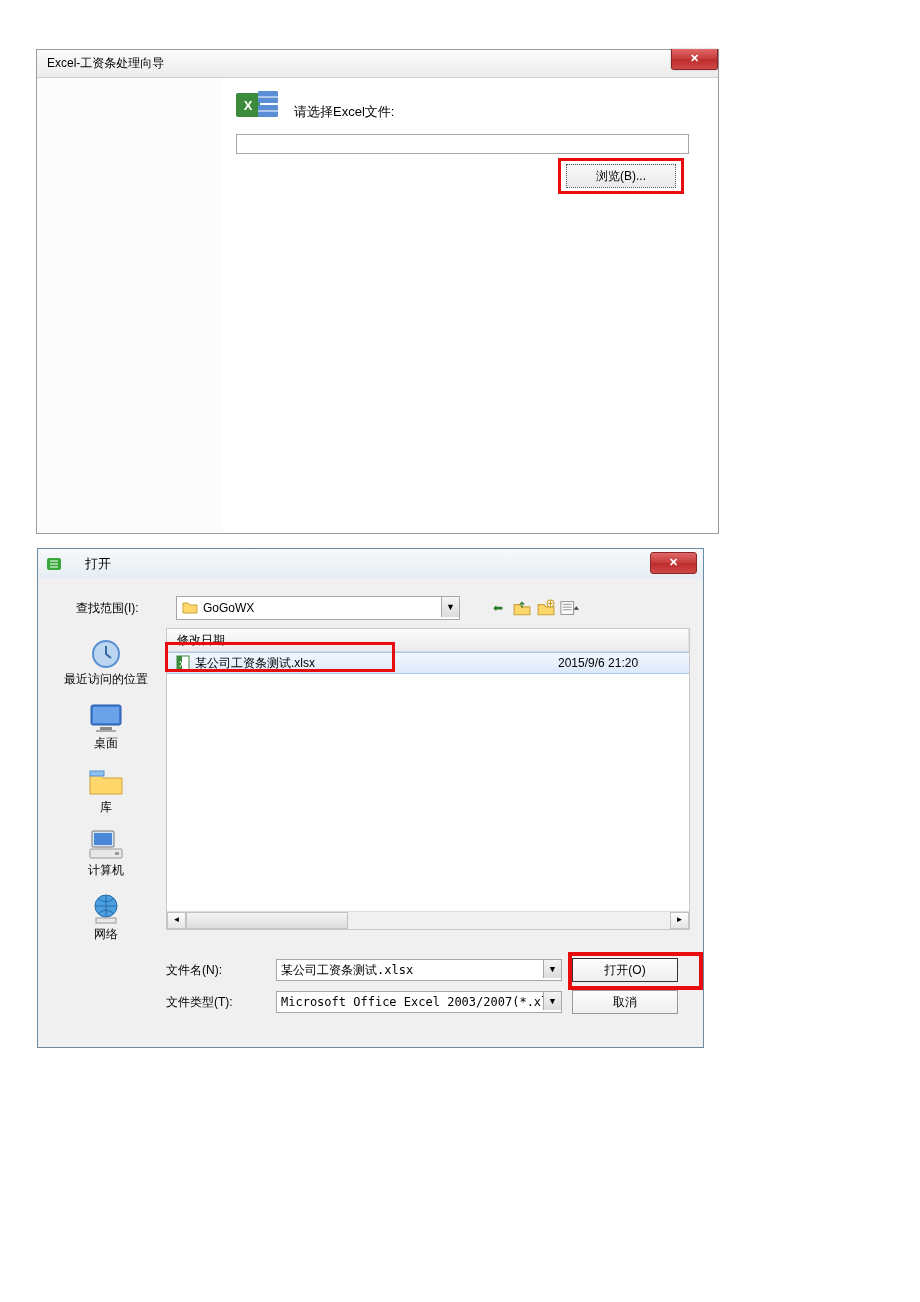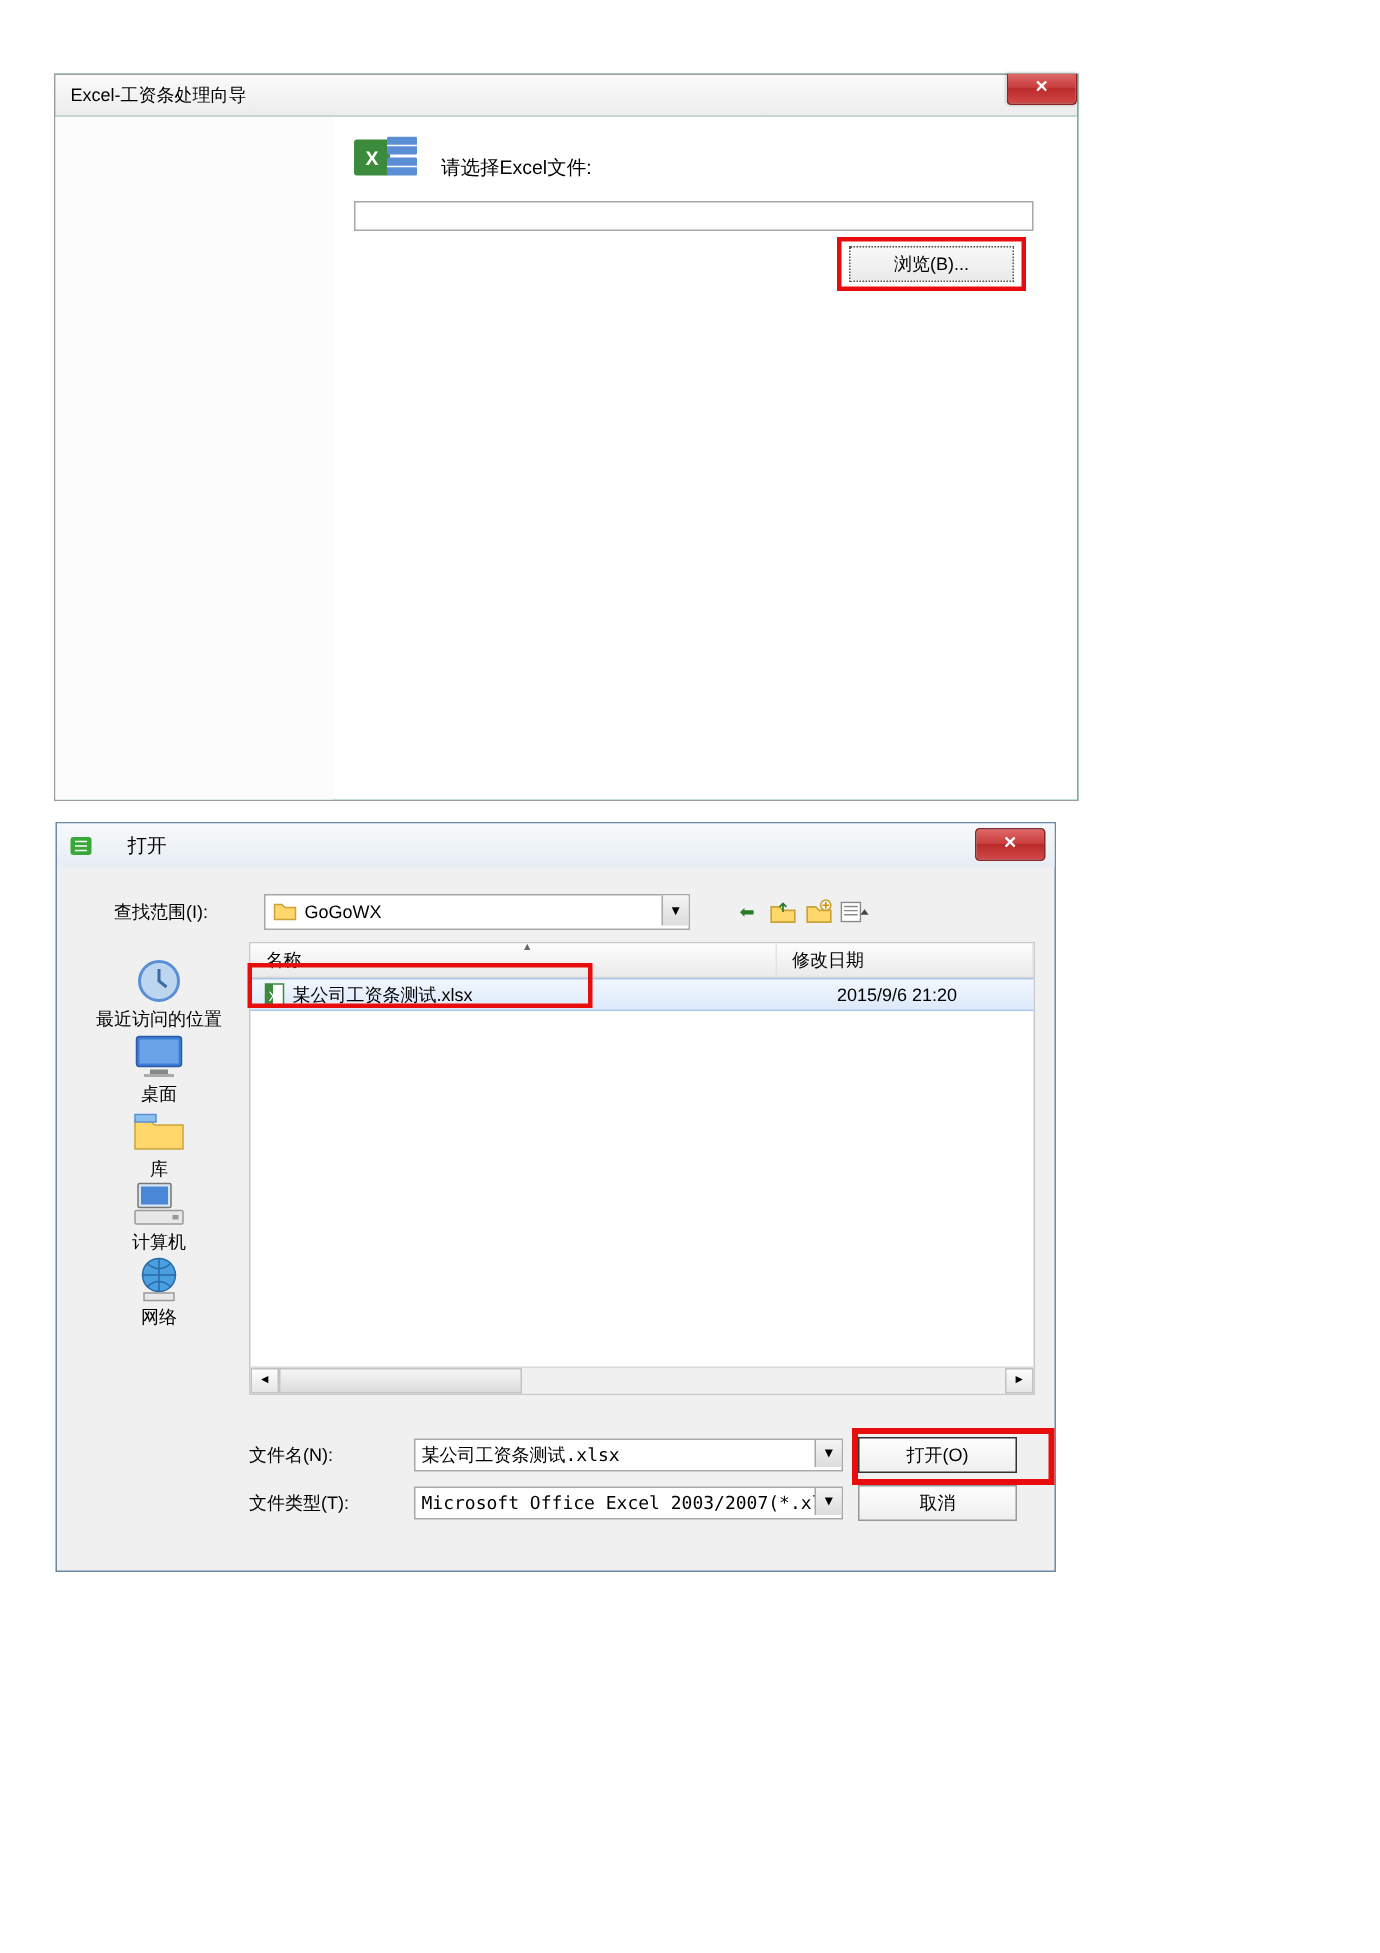--- a/index.html
+++ b/index.html
@@ -225,20 +225,21 @@
 
   .places-bar {
     position: absolute;
     left: 18px;
     top: 55px;
     width: 100px;
     bottom: 10px;
     display: flex;
     flex-direction: column;
     align-items: center;
+    gap: 14px;
     padding-top: 4px;
   }
   .place {
     width: 90px;
     text-align: center;
   }
   .place-icon { width: 40px; height: 34px; margin: 0 auto 2px; display:block; }
   .place-label { font-size: 12px; line-height: 1.15; }
 
   .filelist {
@@ -466,24 +467,20 @@
               <path d="M9 14h22M20 3v22M12 6c5 5 11 5 16 0M12 22c5-5 11-5 16 0" stroke="#2a6aa6" fill="none"></path>
               <rect x="10" y="26" width="20" height="5" fill="#e8e8e8" stroke="#999"></rect>
             </svg>
         </span>
         <div class="place-label">网络</div>
       </div>
     </div>
 
     <div class="filelist">
       <div class="filelist-header">
-        <div class="col col-name">
-          <span>名称</span>
-          <span class="sort-arrow">▲</span>
-        </div>
         <div class="col col-date">
           <span>修改日期</span>
         </div>
       </div>
       <div class="filelist-rows">
         <div class="file-row selected">
           <div class="fname">
             <span class="excel-doc-mini">
               <svg viewBox="0 0 16 16">
                   <rect x="2" y="1" width="12" height="14" fill="#fff" stroke="#3c8a3c"></rect>

